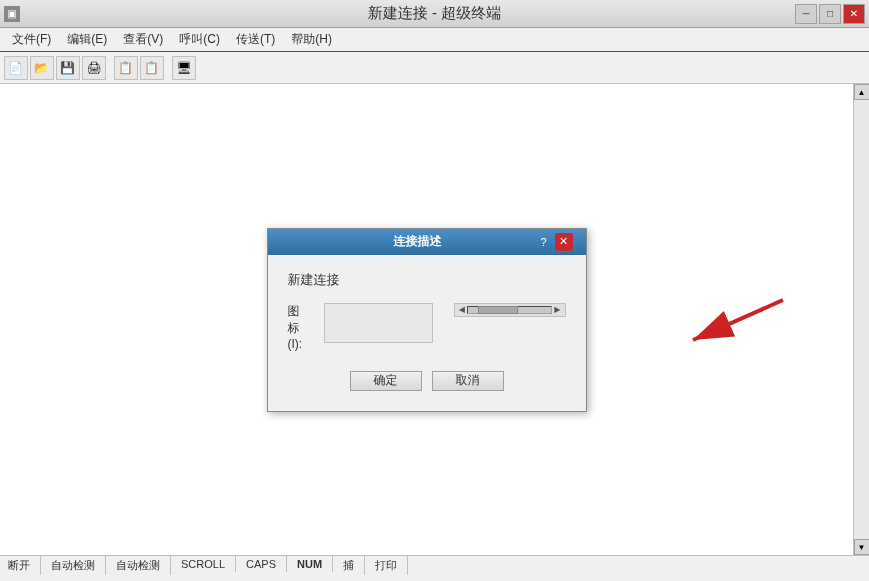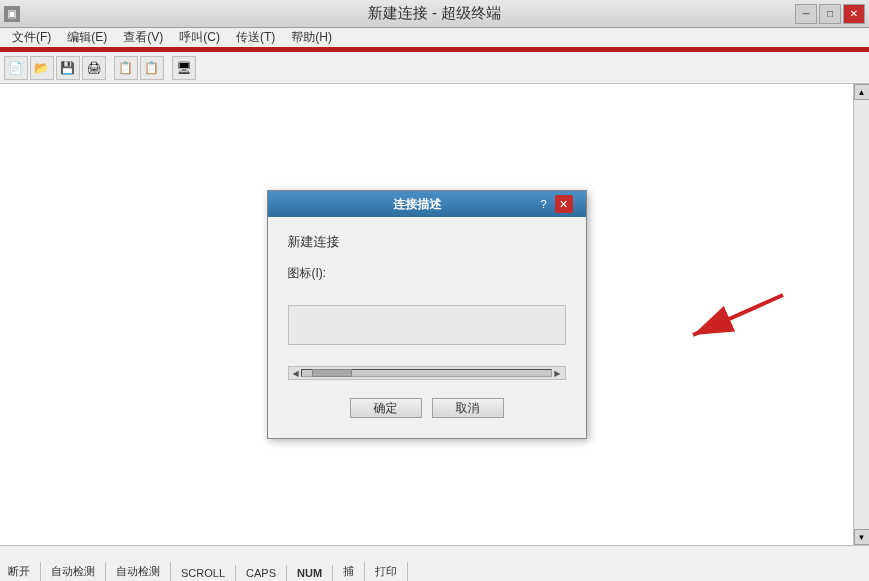--- a/index.html
+++ b/index.html
@@ -70,21 +70,21 @@
       color: white;
     }
 
     
     .menu-bar {
       background: #f0f0f0;
       height: 24px;
       display: flex;
       align-items: center;
       padding: 0 4px;
-      border-bottom: 5px solid #b91c1c;
+      border-bottom: 1px solid #b91c1c;
     }
     .menu-item {
       padding: 2px 8px;
       cursor: pointer;
       color: #333;
       font-size: 12px;
     }
 
     
     .toolbar {
@@ -223,21 +223,21 @@
       width: 100%;
       height: 24px;
       border: 1px solid #5a9fd4;
       background: white;
       padding: 0 4px;
       font-size: 12px;
       outline: none;
     }
     .dialog-icon-section {
       display: flex;
-      flex-direction: column;
+      flex-direction: row;
       gap: 21px;
     }
     .icon-grid-area {
       width: 100%;
       height: 40px;
       background: #e8e8e8;
       border: 1px solid #c0c0c0;
       display: flex;
       align-items: center;
       justify-content: center;
@@ -303,23 +303,23 @@
       position: absolute;
       right: 60px;
       top: 50%;
       transform: translateY(-30px);
       pointer-events: none;
     }
 
     
     .status-bar {
       background: #f0f0f0;
-      height: 36px;
-      display: flex;
-      align-items: flex-end;
+      height: 26px;
+      display: flex;
+      align-items: flex-start;
       padding: 0 4px;
       border-top: 1px solid #c0c0c0;
       gap: 0;
     }
     .status-item {
       padding: 2px 10px;
       font-size: 11px;
       color: #333;
       border-right: 1px solid #c0c0c0;
     }

